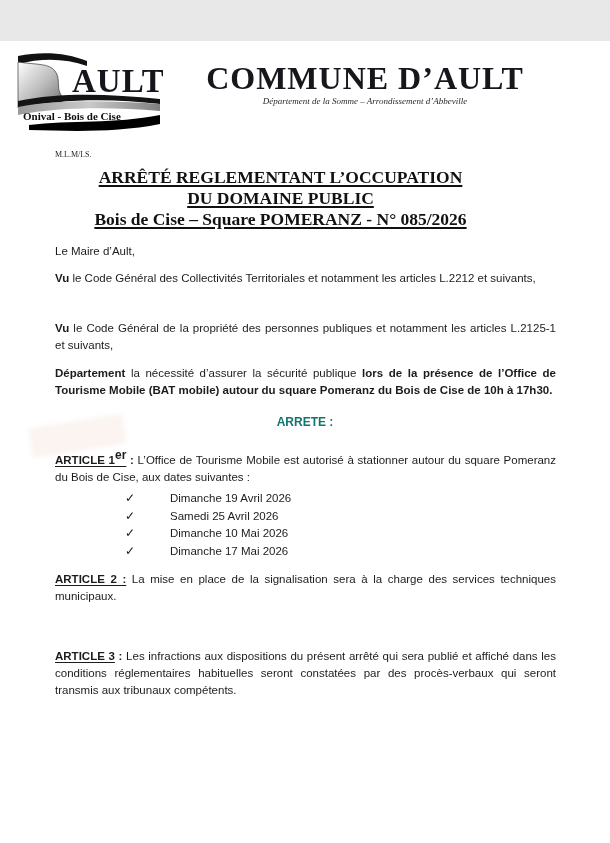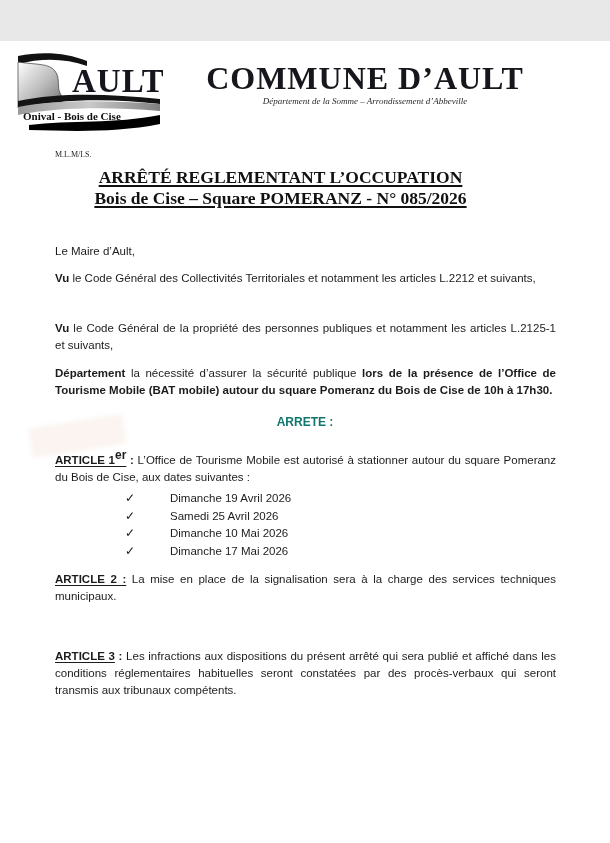--- a/index.html
+++ b/index.html
@@ -161,20 +161,21 @@
 
   <div class="header-center">
     <div class="commune-title">COMMUNE D’AULT</div>
     <div class="commune-subtitle">Département de la Somme – Arrondissement d’Abbeville</div>
   </div>
 
   <div class="ref-code">M.L.M/I.S.</div>
 
   <div class="doc-title">
     <div class="tline">ARRÊTÉ REGLEMENTANT L’OCCUPATION</div>
+    <div class="tline">DU DOMAINE PUBLIC</div>
     <div class="tline">Bois de Cise – Square POMERANZ - N° 085/2026</div>
   </div>
 
   <div class="scan-artifact"></div>
 
   <div class="para" style="top:202px;">Le Maire d’Ault,</div>
 
   <div class="para" style="top:229px;">
     <span class="b">Vu</span><span> le Code Général des Collectivités Territoriales et notamment les articles L.2212 et suivants,</span>
   </div>

